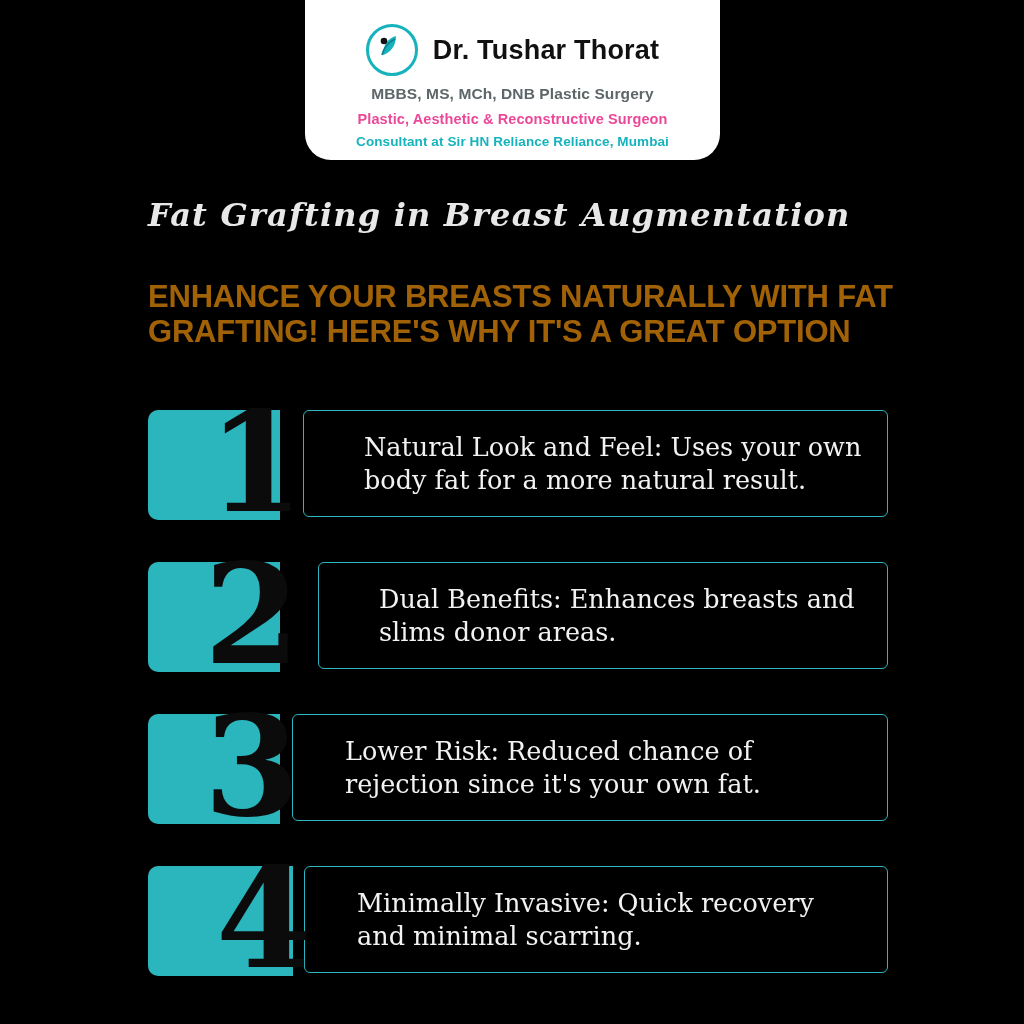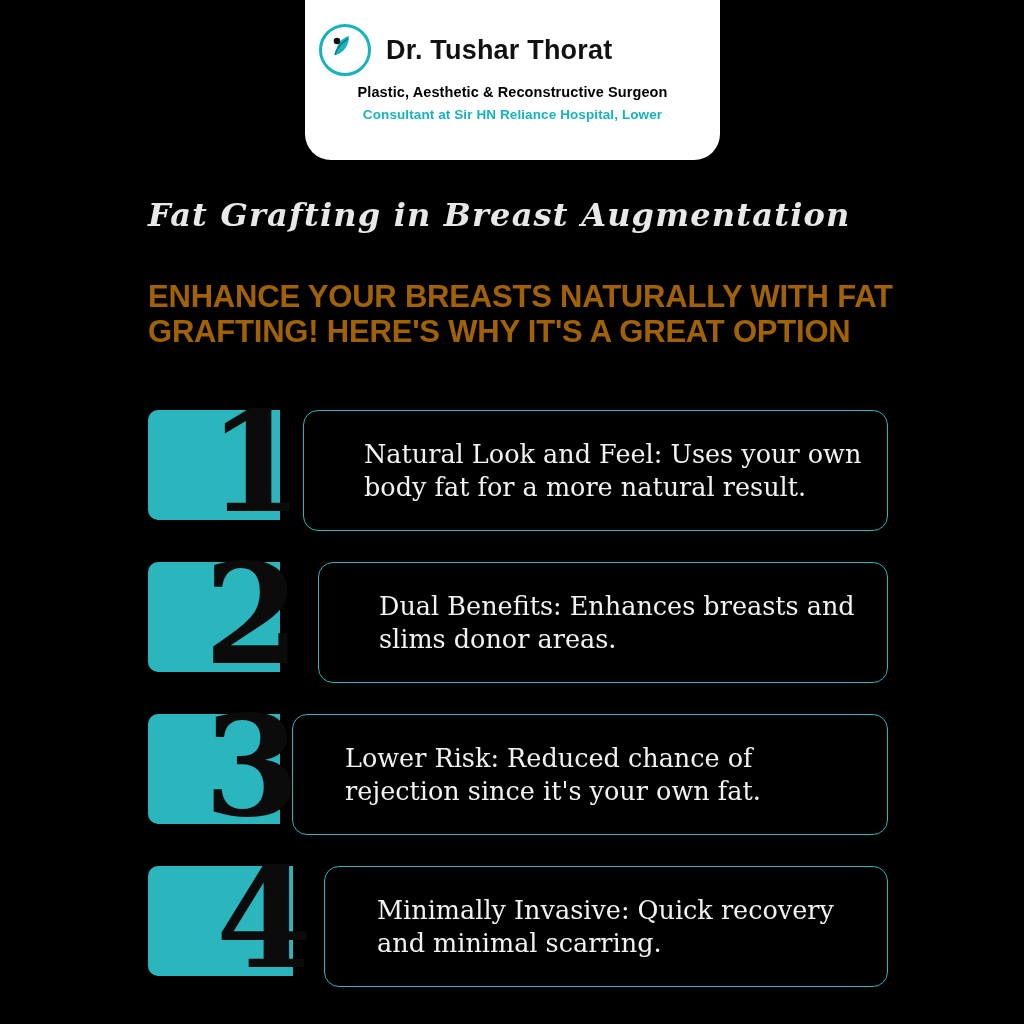--- a/index.html
+++ b/index.html
@@ -25,21 +25,21 @@
     height: 178px;
     background: #ffffff;
     border-radius: 0 0 26px 26px;
     box-sizing: border-box;
     padding: 28px 14px 10px 14px;
     text-align: center;
   }
   .brand-row {
     display: flex;
     align-items: center;
-    justify-content: flex-start;
+    justify-content: center;
     gap: 15px;
     margin-top: 14px;
   }
   .logo-mark {
     width: 46px;
     height: 46px;
     border-radius: 50%;
     border: 3px solid #17b3bd;
     background: #ffffff;
     position: relative;
@@ -57,21 +57,21 @@
     margin-top: 9px;
     font-size: 15.5px;
     font-weight: bold;
     color: #5d6668;
     letter-spacing: 0.1px;
   }
   .specialty {
     margin-top: 8px;
     font-size: 14.5px;
     font-weight: bold;
-    color: #000000;
+    color: #ec4899;
     letter-spacing: 0.1px;
   }
   .affiliation {
     margin-top: 7px;
     font-size: 13.5px;
     font-weight: bold;
     color: #17b3bd;
     letter-spacing: 0.1px;
   }
 
@@ -131,60 +131,61 @@
     line-height: 118px;
     color: #0b0b0b;
     z-index: 3;
     letter-spacing: -4px;
   }
   .card {
     position: absolute;
     left: 155px;
     top: 0;
     right: 0;
-    height: 121px;
+    height: 107px;
     border: 1.5px solid #2bb5bd;
-    border-radius: 15px;
+    border-radius: 6px;
     box-sizing: border-box;
     display: flex;
     align-items: center;
     padding: 0 22px 0 60px;
   }
   .card-text {
     font-family: "DejaVu Serif", serif;
     font-size: 25.5px;
     line-height: 1.28;
     color: #f2f2f2;
   }
 
   
   .row-2 .num-glyph { left: 56px; }
   .row-2 .card { left: 170px; }
   .row-3 .num-glyph { left: 56px; }
   .row-3 .card { left: 144px; padding-left: 52px; }
   .row-4 .num-block { width: 145px; }
   .row-4 .num-glyph { left: 68px; }
-  .row-4 .card { left: 176px; padding-left: 52px; }
+  .row-4 .card { left: 156px; padding-left: 52px; }
 </style>
 </head>
 <body>
 
 <div class="header-card">
   <div class="brand-row">
     <div class="logo-mark">
       <svg width="40" height="40" viewBox="0 0 40 40" aria-hidden="true">
         <path d="M27 9c0 10-6 17-13 19 0-10 5-17 13-19z" fill="#17b3bd"></path>
         <path d="M13 28c2-8 7-13 13-16" stroke="#0e7f87" stroke-width="1.6" fill="none"></path>
         <circle cx="15" cy="14" r="3.3" fill="#111111"></circle>
       </svg>
     </div>
     <div class="doctor-name">Dr. Tushar Thorat</div>
   </div>
+  <div class="credentials">MBBS, MS, MCh, DNB Plastic Surgery</div>
   <div class="specialty">Plastic, Aesthetic &amp; Reconstructive Surgeon</div>
-  <div class="affiliation">Consultant at Sir HN Reliance Hospital, Lower</div>
+  <div class="affiliation">Consultant at Sir HN Reliance Reliance, Mumbai</div>
 </div>
 
 <div class="script-title">Fat Grafting in Breast Augmentation</div>
 <div class="headline">ENHANCE YOUR BREASTS NATURALLY WITH FAT GRAFTING! HERE'S WHY IT'S A GREAT OPTION</div>
 
 <div class="list">
 
   <div class="row row-1">
     <div class="num-block"></div>
     <div class="num-glyph">1</div>

